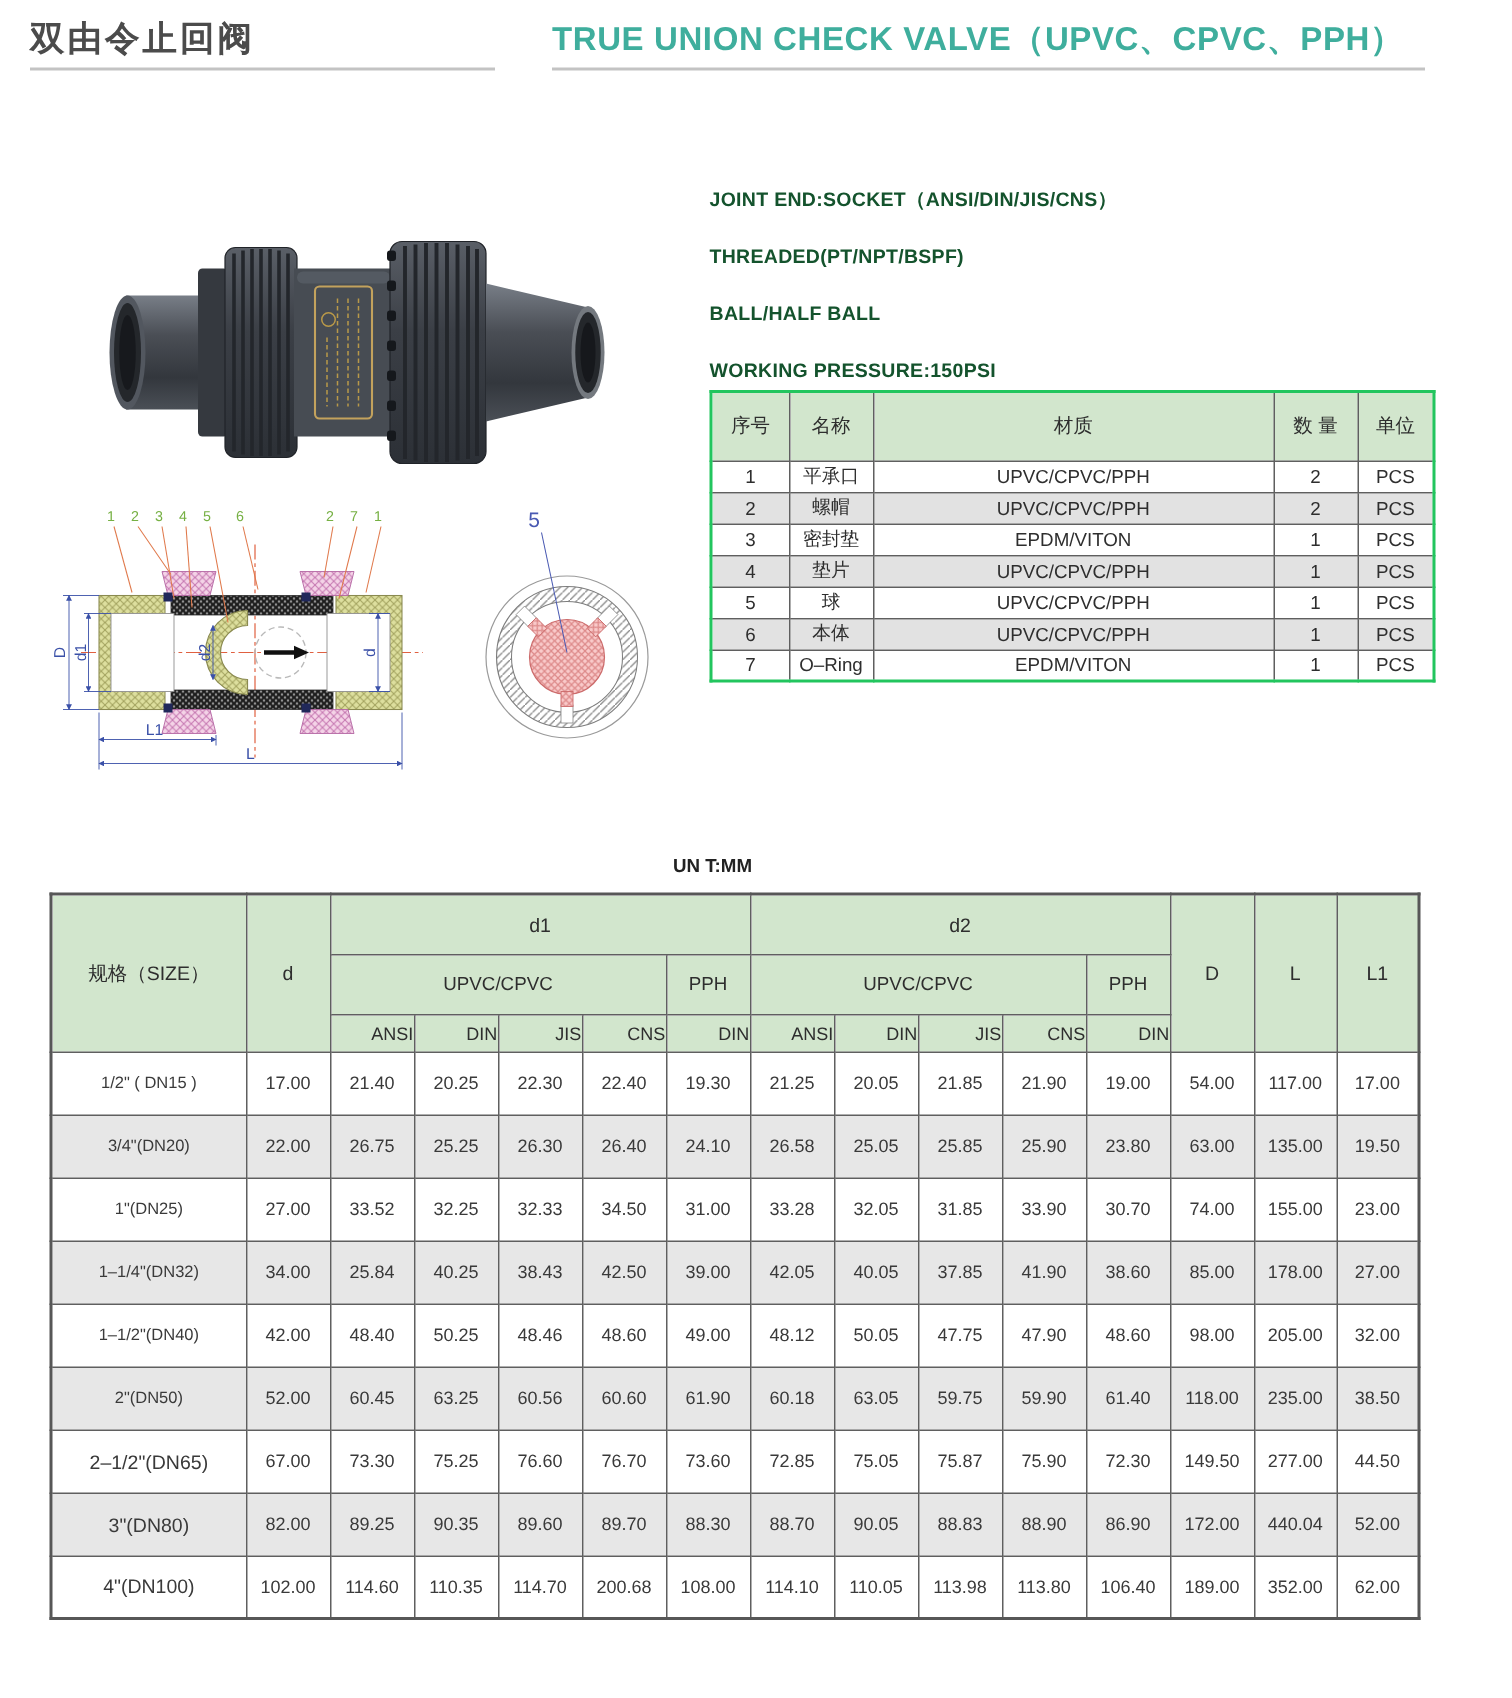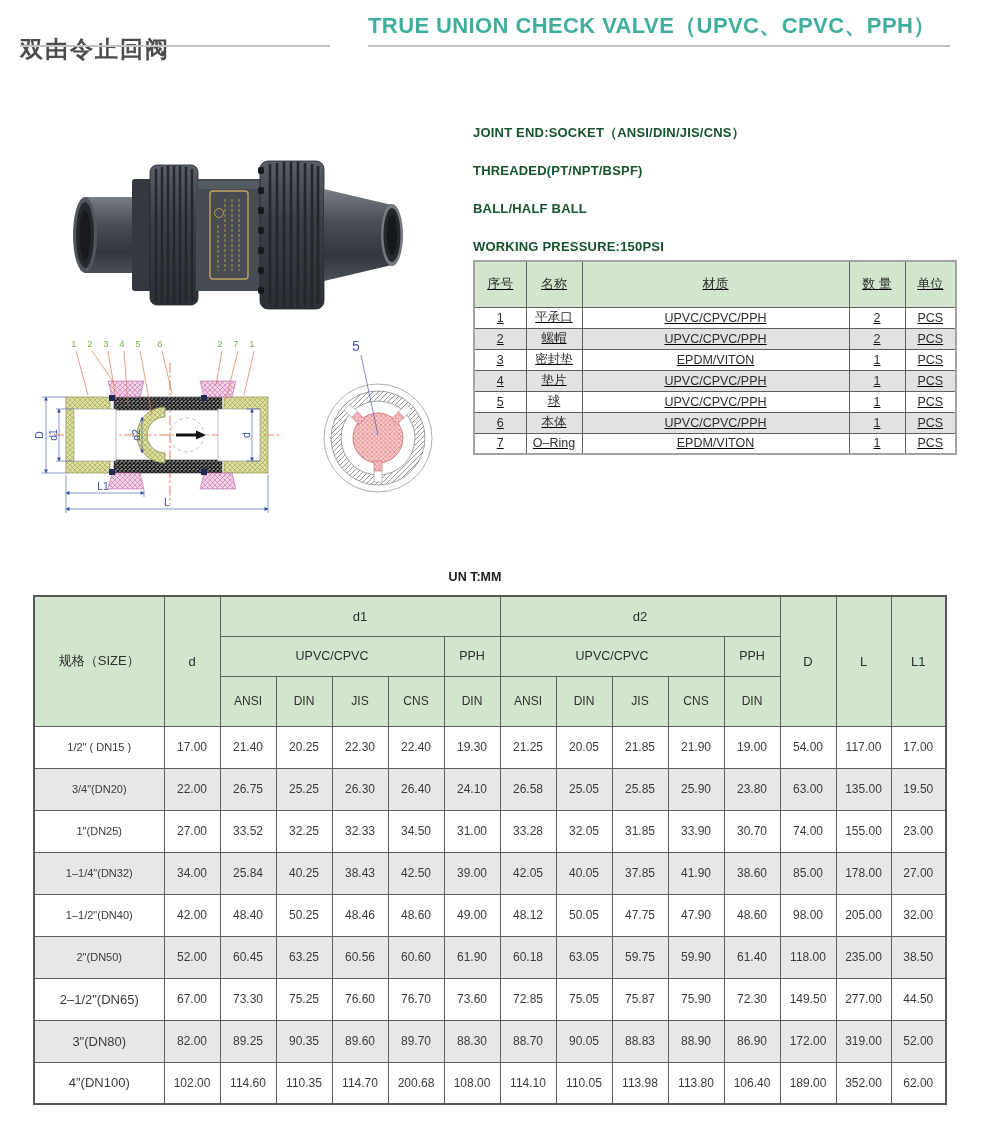--- a/index.html
+++ b/index.html
@@ -1,54 +1,54 @@
 <!DOCTYPE html>
 <html><head>
 <meta charset="utf-8">
 <style>
   * { margin:0; padding:0; box-sizing:border-box; }
   body { background:#ffffff; font-family:"Liberation Sans", sans-serif; }
   .page { position:relative; width:1008px; height:1132px; background:#ffffff; overflow:hidden; }
 
   
-  .title-cn { position:absolute; left:20px; top:10px; font-size:23px; font-weight:700; color:#4b4b4b; letter-spacing:2px;margin-top:24px; }
+  .title-cn { position:absolute; left:20px; top:10px; font-size:23px; font-weight:700; color:#4b4b4b; letter-spacing:2px; }
   .title-en { position:absolute; left:368px; top:11px; font-size:22px; font-weight:600; color:#3fae9d; letter-spacing:0.4px; white-space:nowrap; }
   .rule { position:absolute; top:45px; height:2px; background:#c3c3c3; }
   .rule-cn { left:20px; width:310px; }
   .rule-en { left:368px; width:582px; }
 
   
   .photo { position:absolute; left:60px; top:115px; }
 
   
   .specs { position:absolute; left:473px; top:114px; }
   .specs p { font-size:13px; font-weight:700; color:#14532d; line-height:38px; letter-spacing:0.2px; white-space:nowrap; }
 
   
   table { border-collapse:collapse; table-layout:fixed; }
   th, td { border:1px solid #5f5f5f; text-align:center; vertical-align:middle; overflow:hidden; }
   thead th { background:#d2e6cd; font-weight:400; color:#2e2e2e; }
 
   
-  .parts { position:absolute; left:473px; top:260px; width:482px; border:2px solid #a3a3a3;text-decoration:underline; }
+  .parts { position:absolute; left:473px; top:260px; width:482px; border:2px solid #22c55e; }
   .parts thead th { height:46px; font-size:13px; }
   .parts tbody td { height:21px; font-size:12.5px; color:#2e2e2e; }
   .parts tbody tr:nth-child(even) td { background:#e2e2e2; }
 
   
   .drawing { position:absolute; left:30px; top:335px; }
 
   
   .unit-note { position:absolute; left:33px; top:570px; width:912px; text-align:center; padding-right:28px; font-size:12.5px; font-weight:600; color:#222; }
 
   
   .dims { position:absolute; left:33px; top:595px; width:912px; border:2px solid #575757; }
   .dims thead tr.r1 th { height:40px; font-size:13px; }
   .dims thead tr.r2 th { height:40px; font-size:12.5px;text-align:center; }
-  .dims thead tr.r3 th { height:50px; font-size:12px; }
+  .dims thead tr.r3 th { height:25px; font-size:12px;text-align:right; }
   .dims tbody td { height:42px; font-size:12px; color:#3a3a3a; }
   .dims tbody td:first-child { font-size:11px; }
   .dims tbody tr:nth-child(n+7) td:first-child { font-size:13px; }
   .dims tbody tr:nth-child(even) td { background:#e7e7e7; }
 </style>
 </head>
 <body>
 
 <div class="page">
 
@@ -524,21 +524,21 @@
           <td>90.35</td>
           <td>89.60</td>
           <td>89.70</td>
           <td>88.30</td>
           <td>88.70</td>
           <td>90.05</td>
           <td>88.83</td>
           <td>88.90</td>
           <td>86.90</td>
           <td>172.00</td>
-          <td>319.00</td>
+          <td>440.04</td>
           <td>52.00</td>
         </tr>
         <tr>
           <td>4"(DN100)</td>
           <td>102.00</td>
           <td>114.60</td>
           <td>110.35</td>
           <td>114.70</td>
           <td>200.68</td>
           <td>108.00</td>

